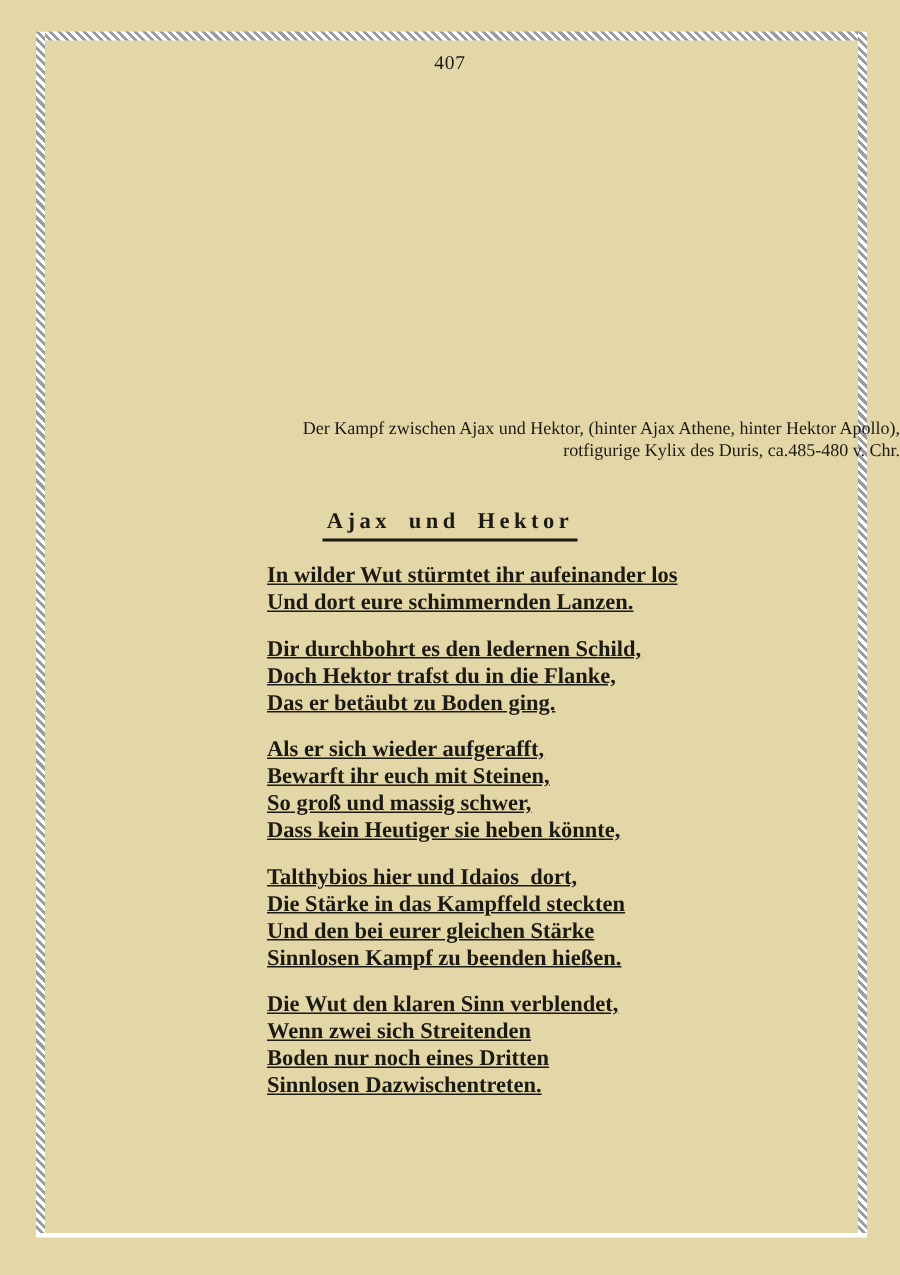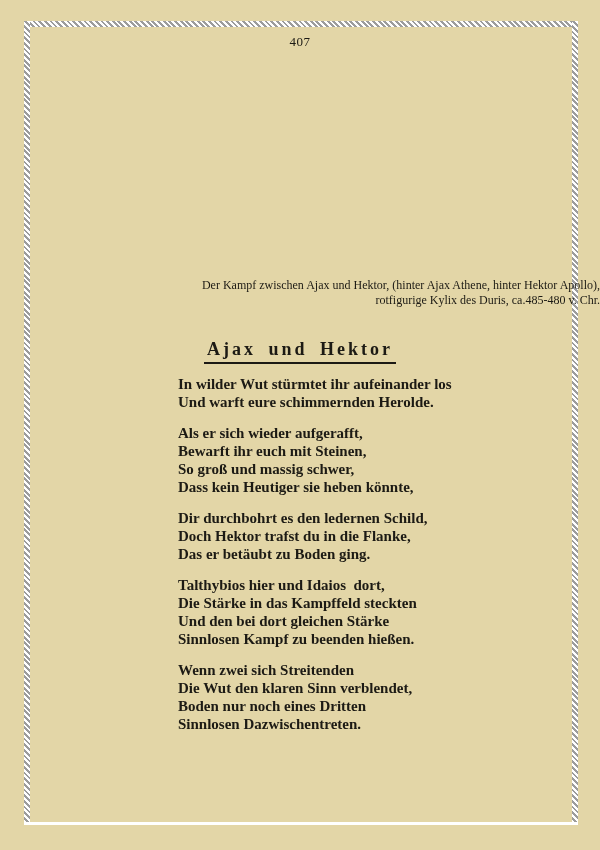--- a/index.html
+++ b/index.html
@@ -60,40 +60,41 @@
     line-height: 15px;
   }
   .poem-title-wrap {
     position: absolute;
     top: 339px; left: 0;
     width: 100%;
     text-align: center;
   }
   .poem-title {
     display: inline-block;
-    font-size: 18px;
+    font-size: 15px;
     font-weight: bold;
     letter-spacing: 3px;
     word-spacing: 5px;
     border-bottom: 2px solid #1c1a14;
     padding: 0 3px 2px 3px;
   }
   .poem {
     position: absolute;
     top: 375px;
     left: 178px;
     font-size: 15px;
     font-weight: bold;
     line-height: 18px;
   }
   .stanza {
     margin-bottom: 13px;
   }
   .poem-line {
     white-space: pre;
+    text-decoration: underline;
   }
 </style>
 </head>
 <body>
 
 <div class="page">
 
   <div class="frame-strip frame-top"></div>
   <div class="frame-strip frame-left"></div>
   <div class="frame-strip frame-right"></div>
@@ -106,40 +107,40 @@
     <div>rotfigurige Kylix des Duris, ca.485-480 v. Chr.</div>
   </div>
 
   <div class="poem-title-wrap">
     <span class="poem-title">Ajax und Hektor</span>
   </div>
 
   <div class="poem">
       <div class="stanza">
         <div class="poem-line">In wilder Wut stürmtet ihr aufeinander los</div>
-        <div class="poem-line">Und warft eure schimmernden Herolde.</div>
+        <div class="poem-line">Und dort eure schimmernden Lanzen.</div>
+      </div>
+      <div class="stanza">
+        <div class="poem-line">Dir durchbohrt es den ledernen Schild,</div>
+        <div class="poem-line">Doch Hektor trafst du in die Flanke,</div>
+        <div class="poem-line">Das er betäubt zu Boden ging.</div>
       </div>
       <div class="stanza">
         <div class="poem-line">Als er sich wieder aufgerafft,</div>
         <div class="poem-line">Bewarft ihr euch mit Steinen,</div>
         <div class="poem-line">So groß und massig schwer,</div>
         <div class="poem-line">Dass kein Heutiger sie heben könnte,</div>
       </div>
       <div class="stanza">
-        <div class="poem-line">Dir durchbohrt es den ledernen Schild,</div>
-        <div class="poem-line">Doch Hektor trafst du in die Flanke,</div>
-        <div class="poem-line">Das er betäubt zu Boden ging.</div>
-      </div>
-      <div class="stanza">
         <div class="poem-line">Talthybios hier und Idaios  dort,</div>
         <div class="poem-line">Die Stärke in das Kampffeld steckten</div>
-        <div class="poem-line">Und den bei dort gleichen Stärke</div>
+        <div class="poem-line">Und den bei eurer gleichen Stärke</div>
         <div class="poem-line">Sinnlosen Kampf zu beenden hießen.</div>
       </div>
       <div class="stanza">
+        <div class="poem-line">Die Wut den klaren Sinn verblendet,</div>
         <div class="poem-line">Wenn zwei sich Streitenden</div>
-        <div class="poem-line">Die Wut den klaren Sinn verblendet,</div>
         <div class="poem-line">Boden nur noch eines Dritten</div>
         <div class="poem-line">Sinnlosen Dazwischentreten.</div>
       </div>
     </div>
 
 </div>
 
 </body></html>

